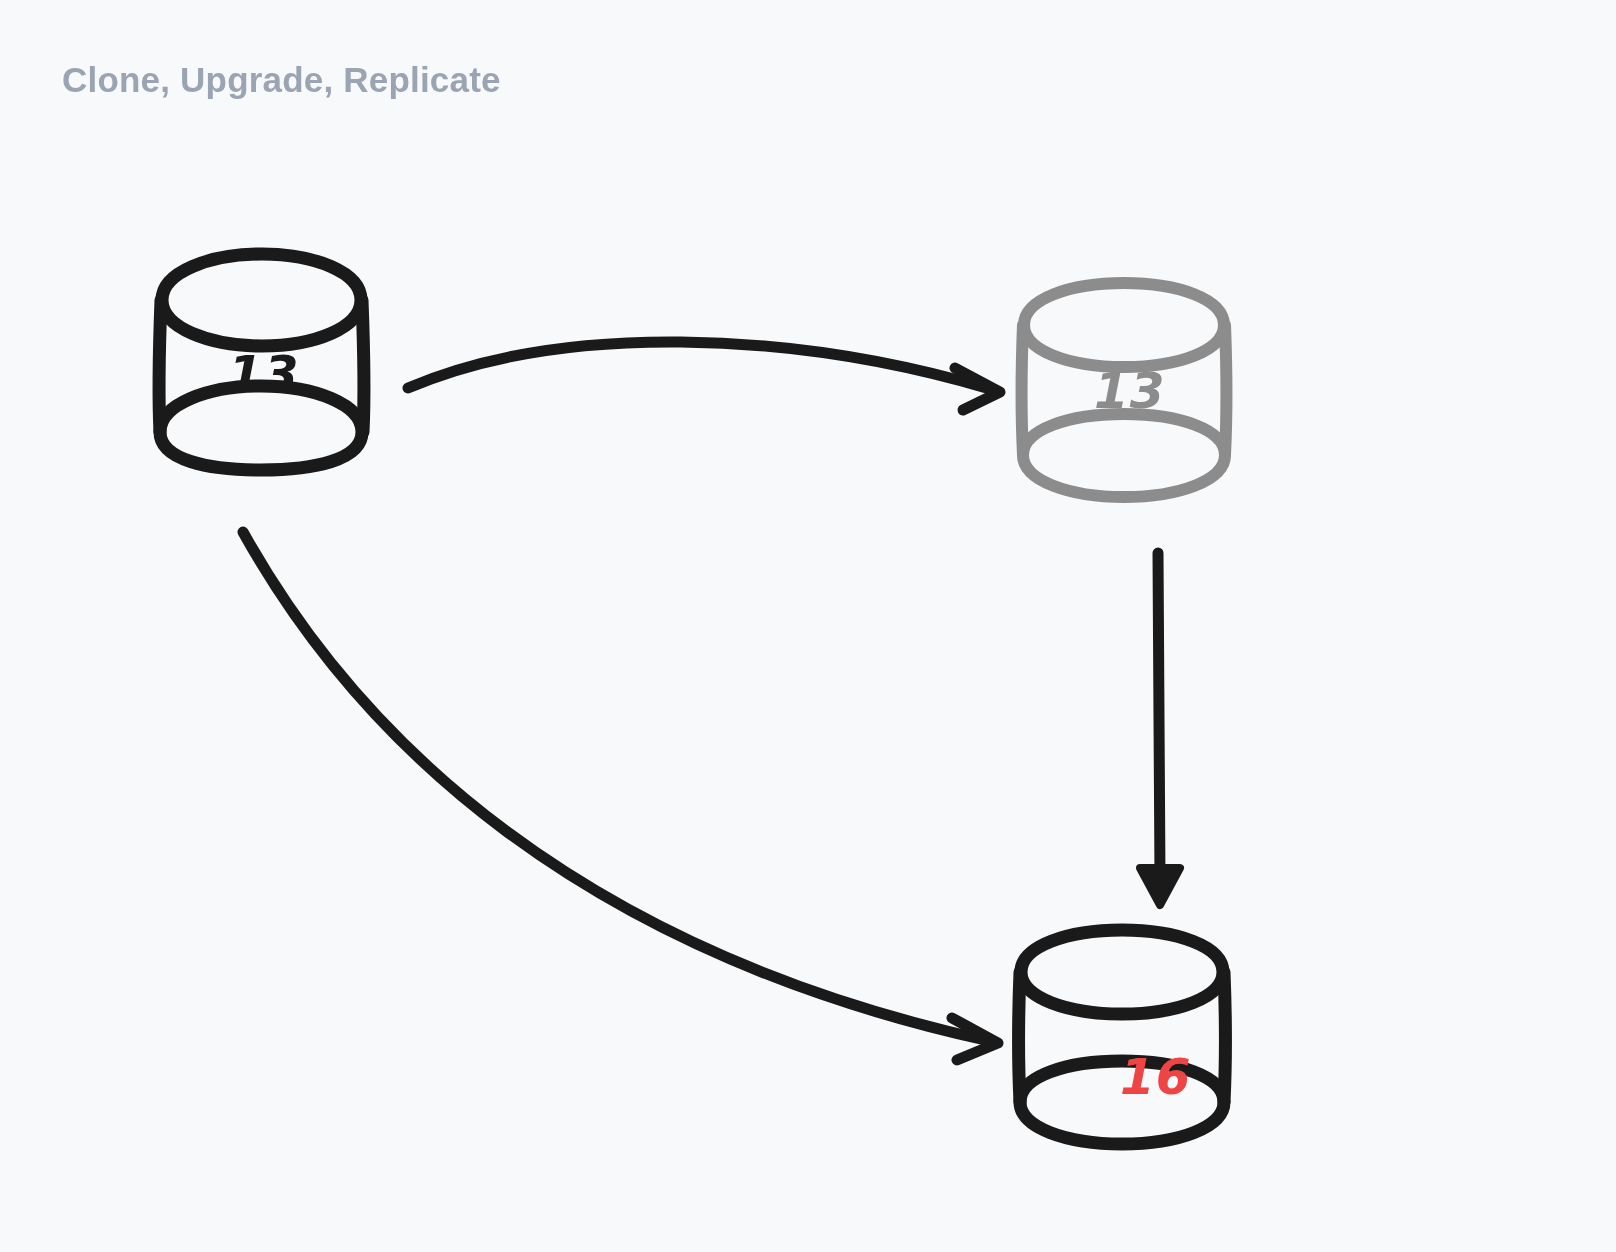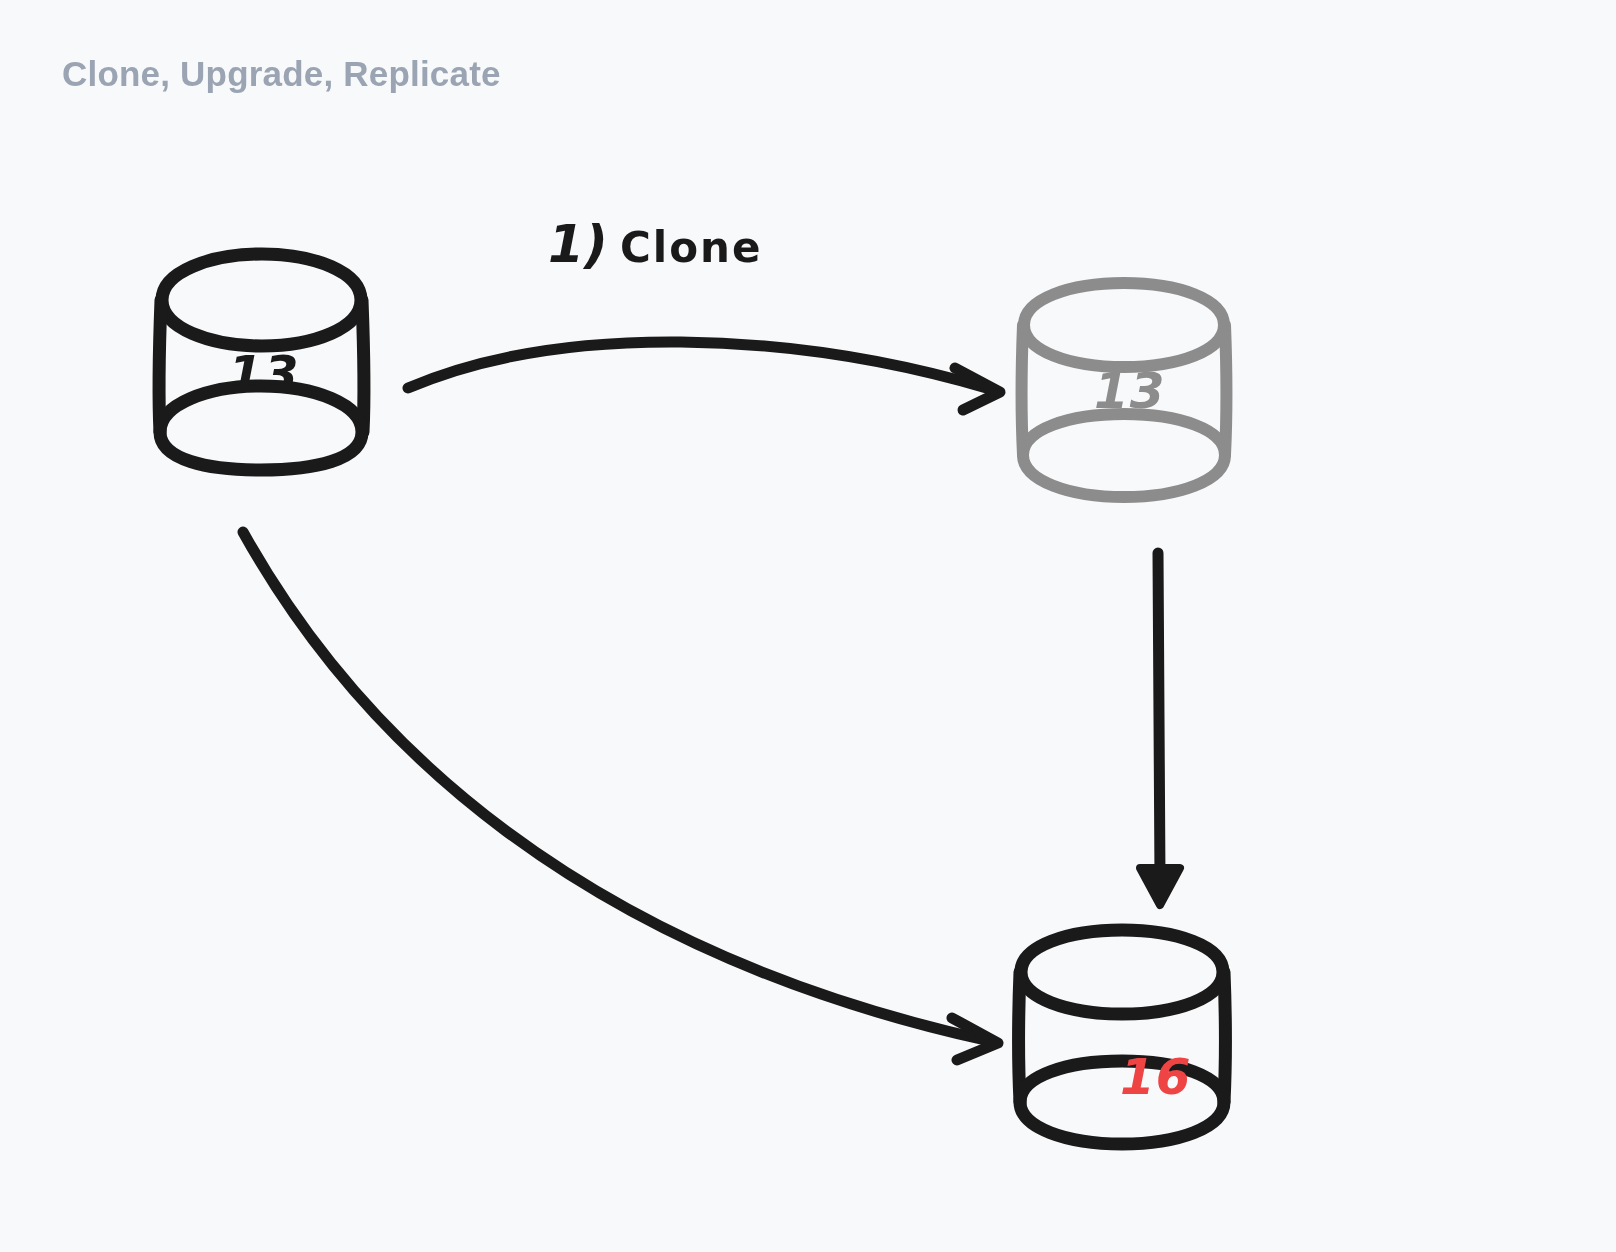--- a/index.html
+++ b/index.html
@@ -22,21 +22,21 @@
   #diagram-svg {
     position: absolute;
     top: 0;
     left: 0;
     width: 1616px;
     height: 1252px;
   }
   .title-text {
     position: absolute;
     left: 62px;
-    top: 54px;
+    top: 60px;
     font-family: "Liberation Sans", sans-serif;
     font-size: 35px;
     font-weight: 700;
     letter-spacing: 0.2px;
     color: #9AA4B2;
     white-space: nowrap;
   }
   
   .hand {
     font-family: "DejaVu Sans", sans-serif;
@@ -151,19 +151,16 @@
       <path d="M 243 532
                C 360 742, 580 950, 985 1040"></path>
       <path d="M 952 1018 L 998 1043 L 957 1060"></path>
     </g>
   </svg>
 
   <div class="db-value" id="db-value-1">13</div>
   <div class="db-value" id="db-value-2">13</div>
   <div class="db-value" id="db-value-3">16</div>
 
-  <div class="step-label hand" id="label-clone">
-    <span class="num">1)</span><span class="word">Clone</span>
-  </div>
 
 
 
 </div>
 
 </body></html>

